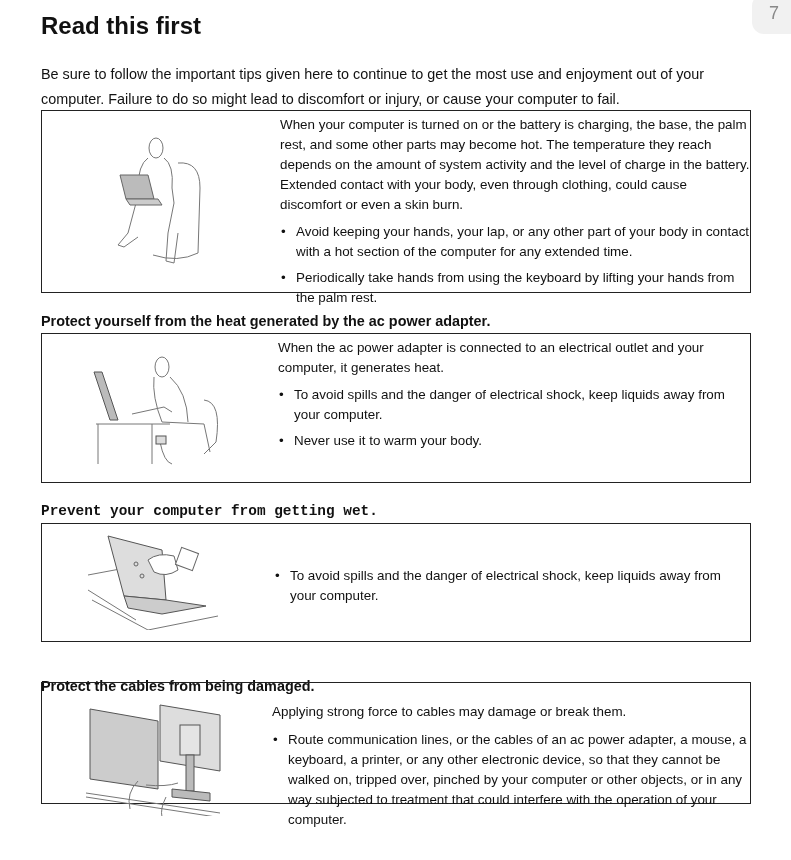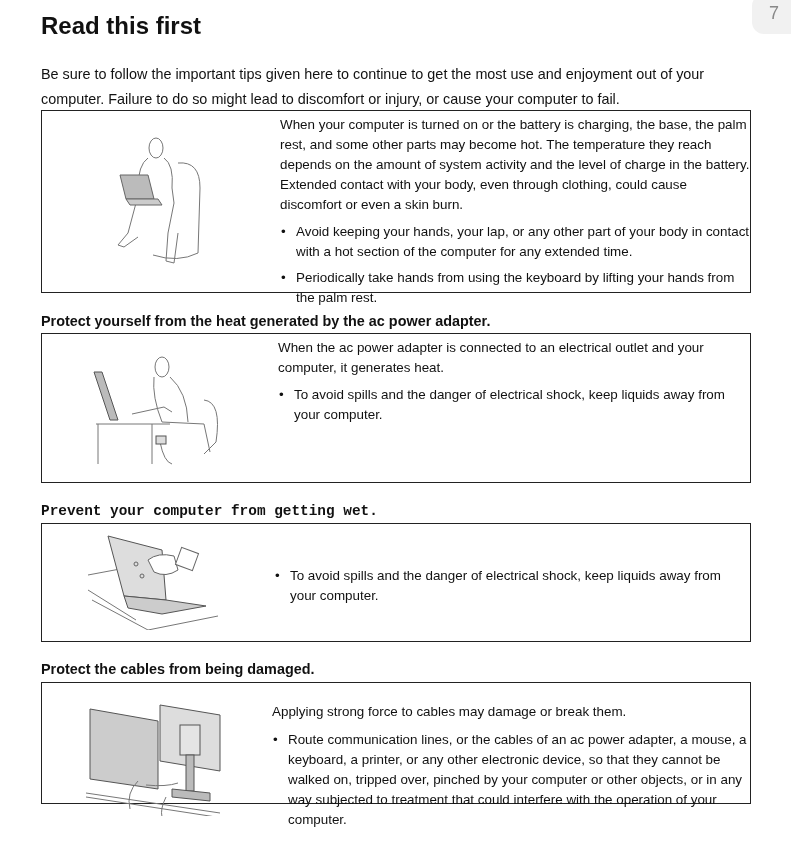--- a/index.html
+++ b/index.html
@@ -61,20 +61,21 @@
       <path d="M4 72 L78 72 M6 72 L6 112 M60 72 L60 112"></path>
       <path d="M68 90 Q72 110 80 112"></path>
     </g>
     <polygon points="2,20 10,20 26,68 18,68" fill="#bbb" stroke="#555"></polygon>
     <rect x="64" y="84" width="10" height="8" fill="#ddd" stroke="#555"></rect>
   </svg>
   <div class="txt" style="left:220px;top:4px;width:470px;margin-left:16px;">
     <p>When the ac power adapter is connected to an electrical outlet and your computer, it generates heat.</p>
     <ul style="margin-top:7px;">
       <li>To avoid spills and the danger of electrical shock, keep liquids away from your computer.</li>
+      <li style="margin-top:6px;">Never use it to warm your body.</li>
     </ul>
   </div>
 </div>
 
 <h2 class="sec-title" style="top:503px;font-family:Liberation Mono, monospace;">Prevent your computer from getting wet.</h2>
 <div class="box" style="top:523px;height:119px;">
   <svg class="ill" style="left:46px;top:6px;" width="140" height="100" viewBox="0 0 140 100">
     <g fill="none" stroke="#777" stroke-width="1">
       <path d="M0 45 L48 36 M0 60 L48 90 M4 70 L60 100 M60 100 L130 86"></path>
     </g>
@@ -85,21 +86,21 @@
     <circle cx="48" cy="34" r="2" fill="none" stroke="#666"></circle>
     <circle cx="54" cy="46" r="2" fill="none" stroke="#666"></circle>
   </svg>
   <div class="txt" style="left:232px;top:42px;width:470px;">
     <ul>
       <li>To avoid spills and the danger of electrical shock, keep liquids away from your computer.</li>
     </ul>
   </div>
 </div>
 
-<h2 class="sec-title" style="top:661px;">Protect the cables from being damaged.</h2>
+<h2 class="sec-title" style="top:678px;">Protect the cables from being damaged.</h2>
 <div class="box" style="top:682px;height:122px;">
   <svg class="ill" style="left:44px;top:18px;" width="140" height="115" viewBox="0 0 140 115">
     <polygon points="4,8 72,20 72,88 4,78" fill="#ccc" stroke="#555"></polygon>
     <polygon points="74,4 134,14 134,70 74,60" fill="#ddd" stroke="#555"></polygon>
     <rect x="94" y="24" width="20" height="30" fill="#e4e4e4" stroke="#555"></rect>
     <rect x="100" y="54" width="8" height="36" fill="#bbb" stroke="#555"></rect>
     <polygon points="86,88 124,92 124,100 86,96" fill="#bbb" stroke="#555"></polygon>
     <g fill="none" stroke="#777" stroke-width="1">
       <path d="M0 92 L134 112 M0 96 L130 116"></path>
       <path d="M52 80 Q40 92 44 108 M60 84 Q80 86 92 82 M80 96 Q74 108 76 116"></path>

